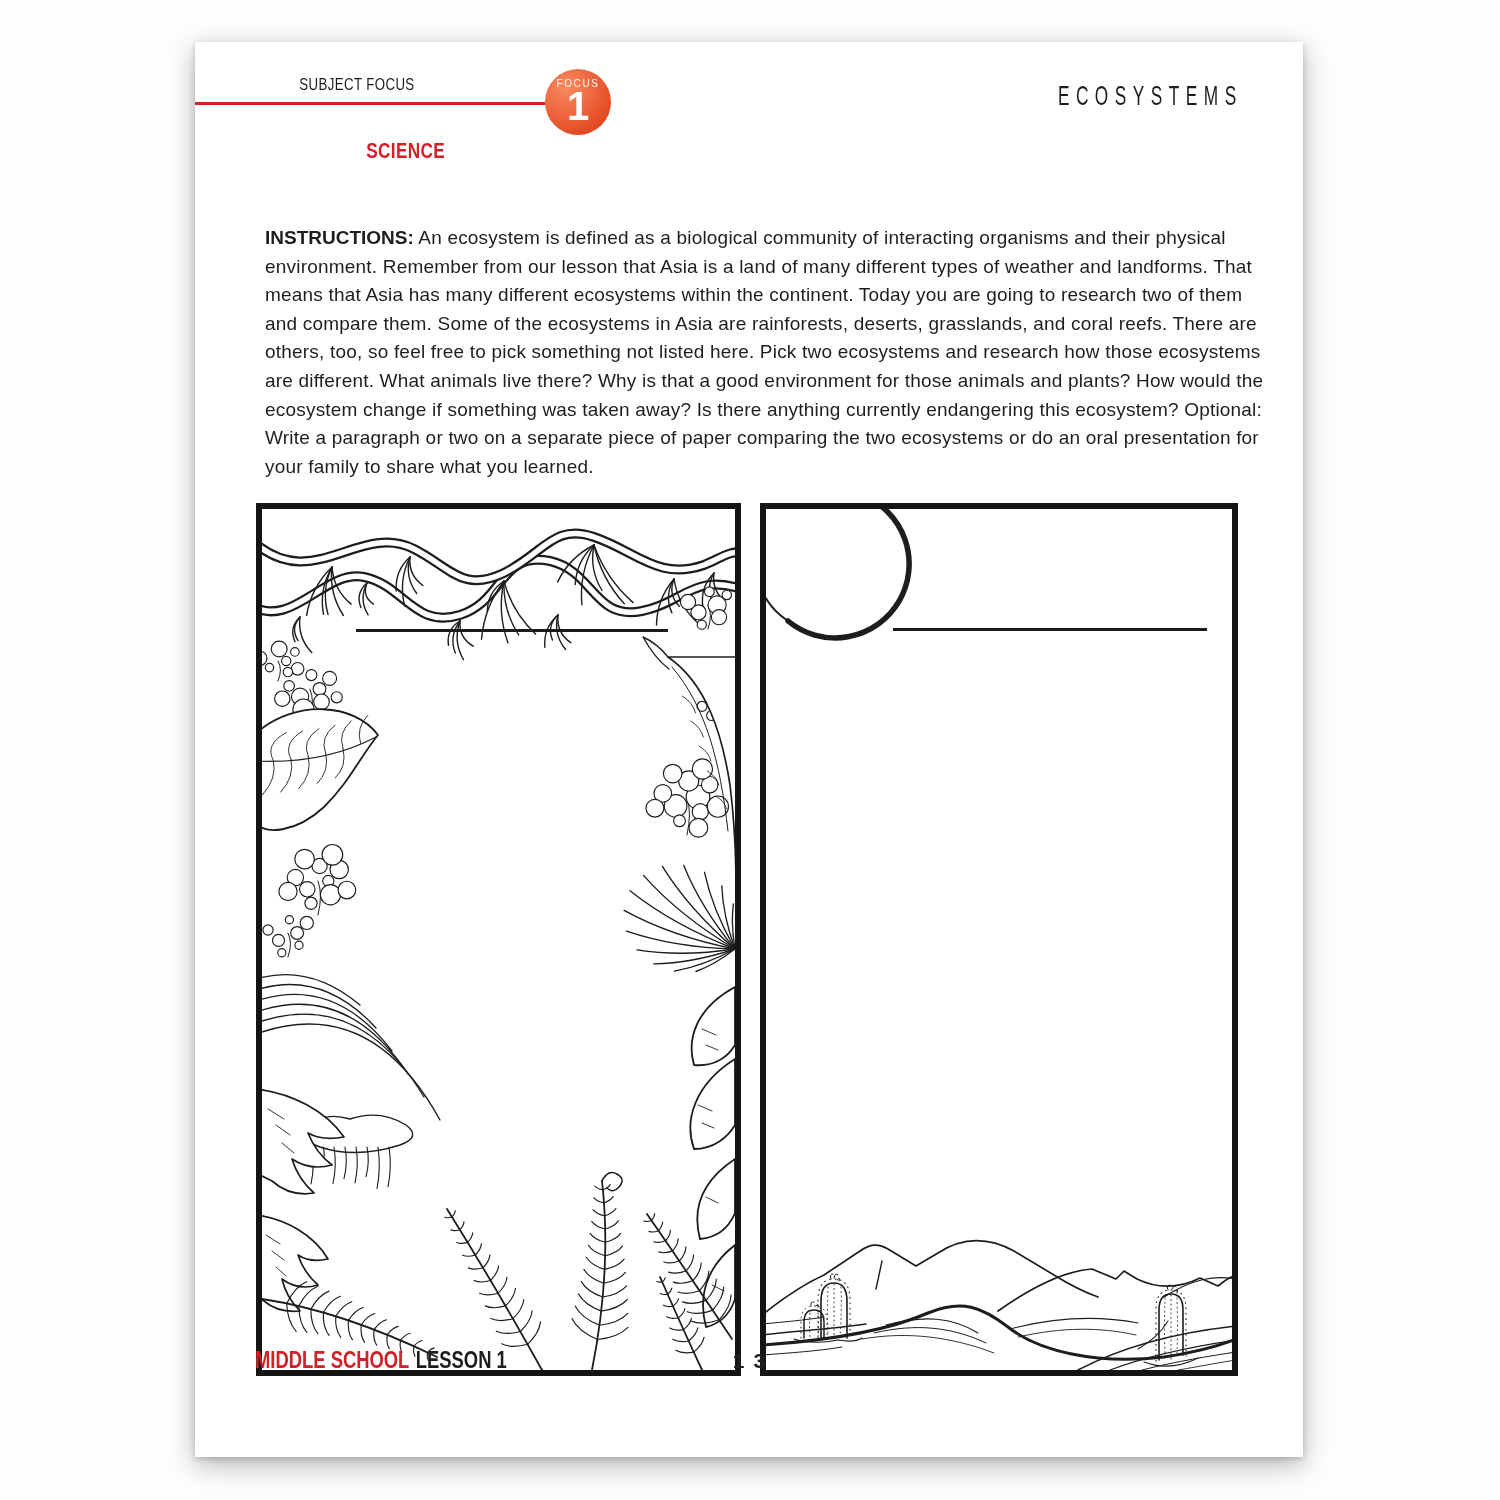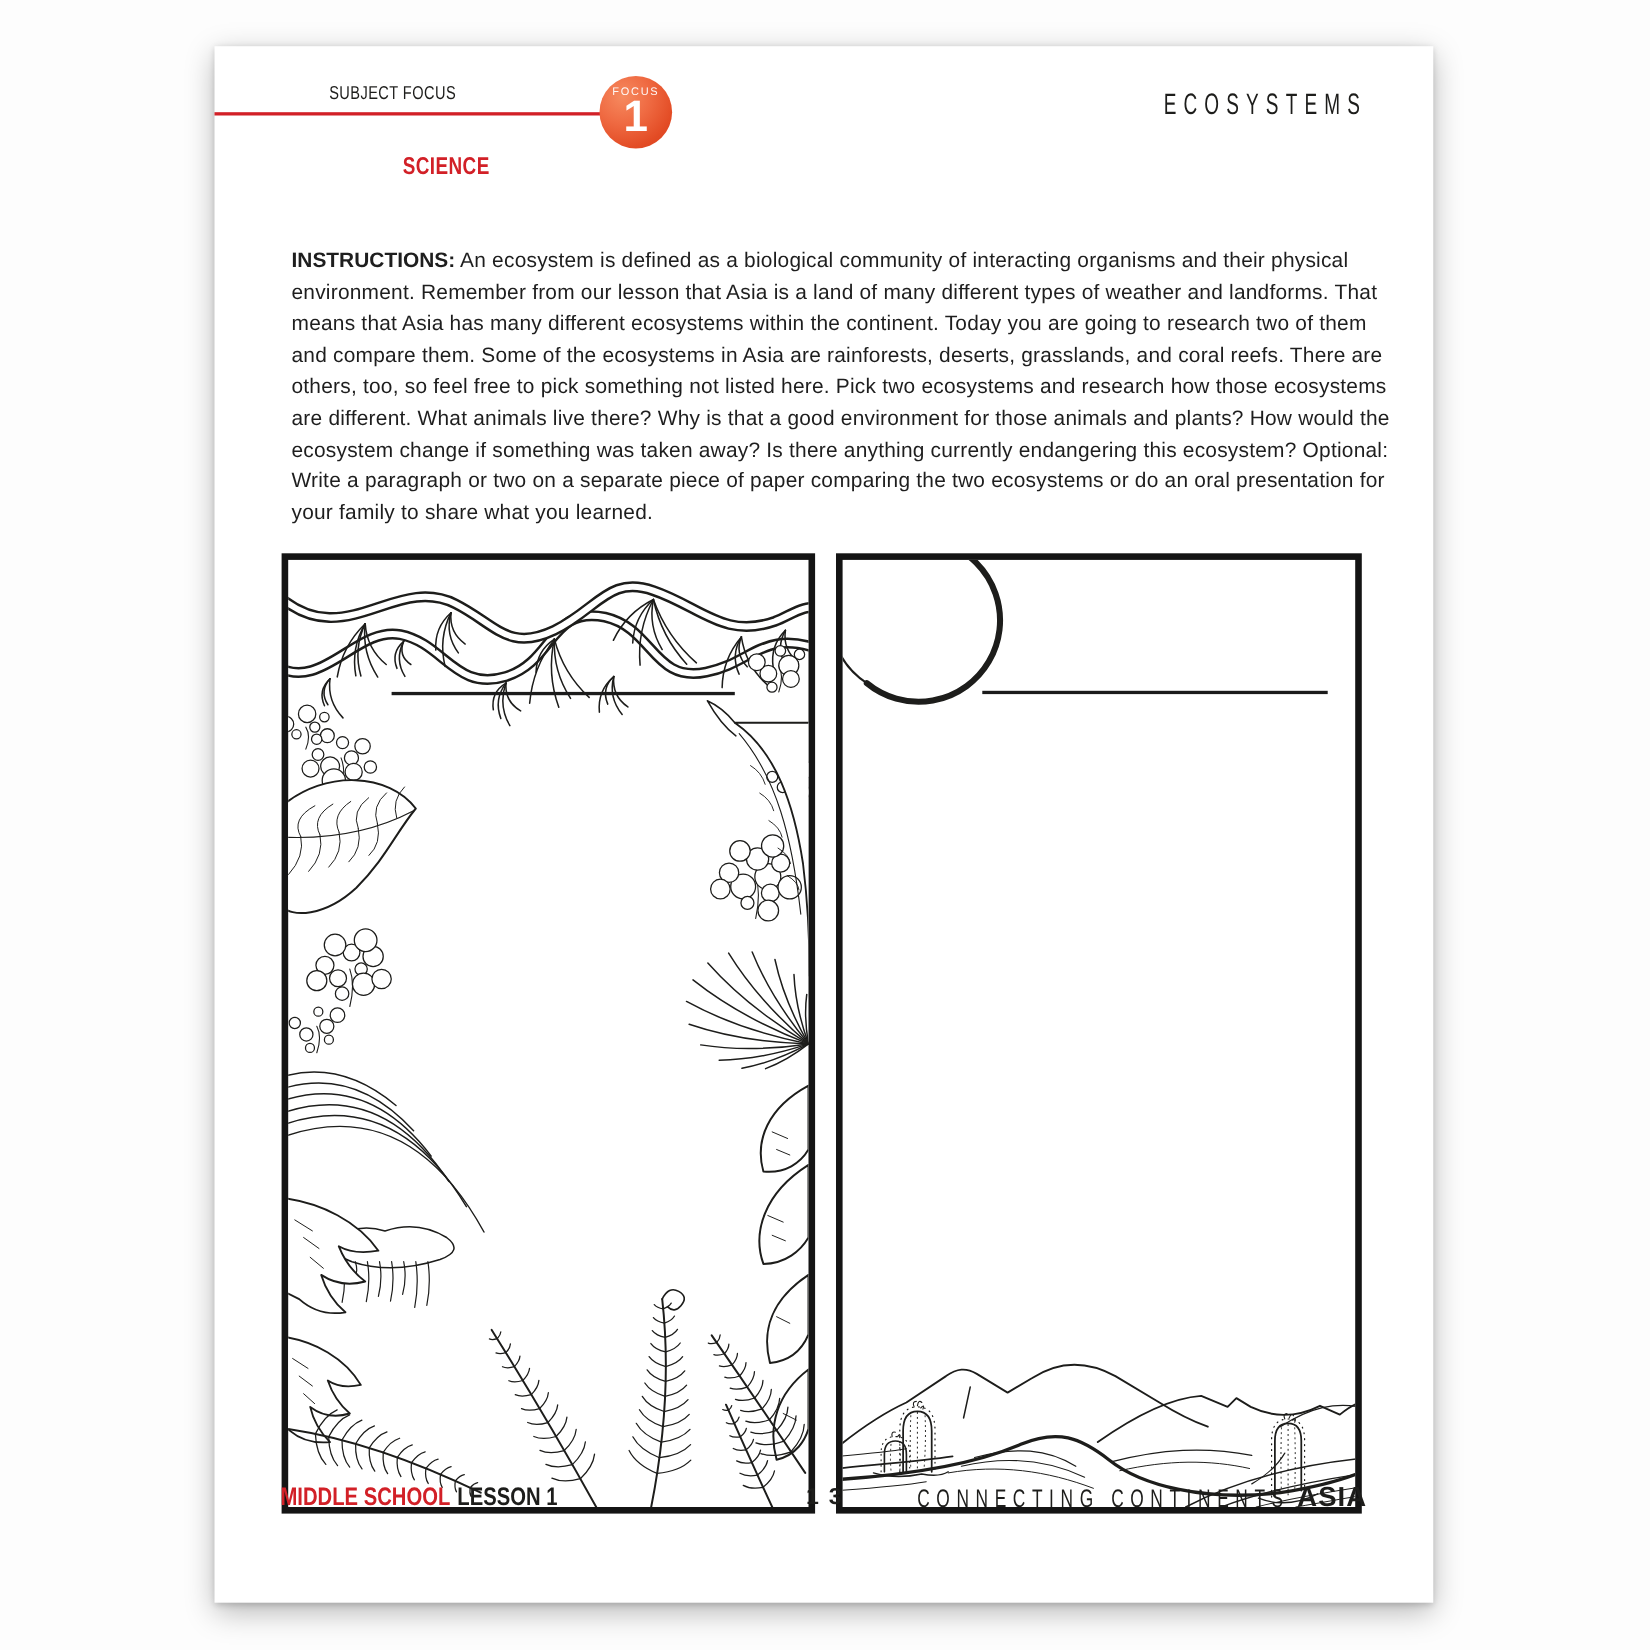--- a/index.html
+++ b/index.html
@@ -419,20 +419,16 @@
         </g>
       </svg>
       <div class="name-line right"></div>
     </section>
 
     <div class="footer">
       <div class="foot-left">
         <span class="level">MIDDLE SCHOOL</span><span class="lesson">LESSON 1</span>
       </div>
       <div class="foot-center">13</div>
-      <div class="foot-right">
-        <span class="series">CONNECTING CONTINENTS</span>
-        <span class="region">ASIA</span>
-      </div>
     </div>
 
   </div>
 </div>
 
 </body></html>

